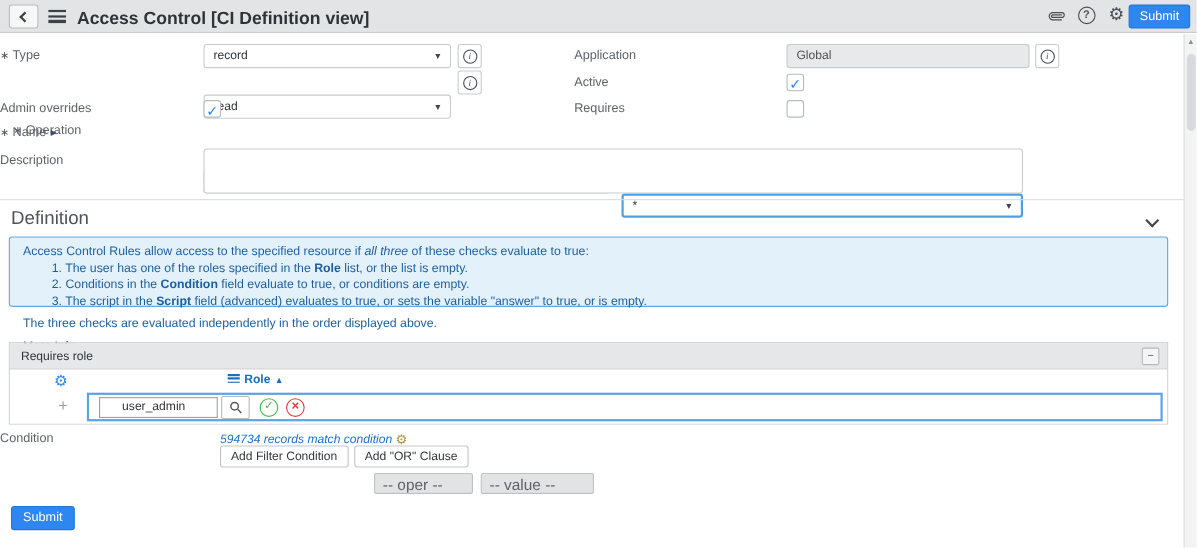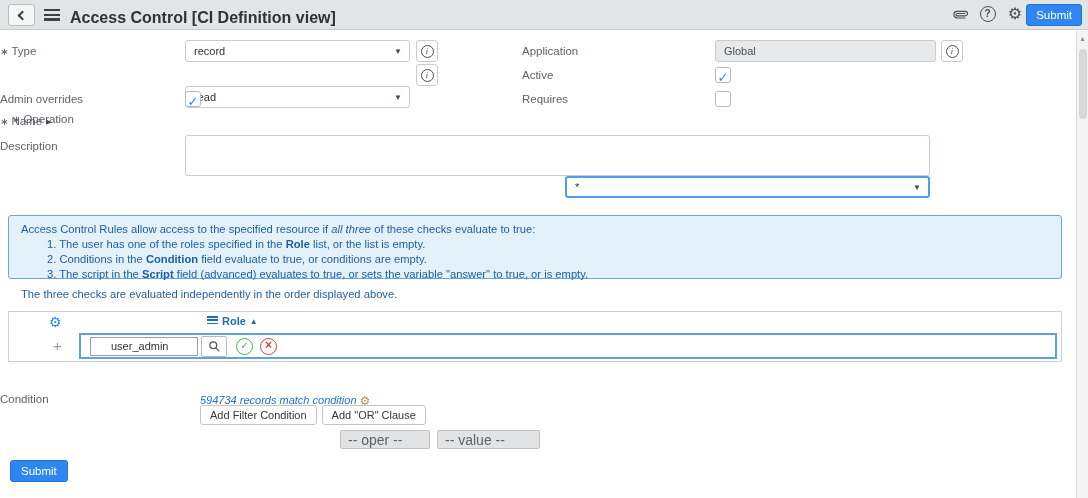--- a/index.html
+++ b/index.html
@@ -145,31 +145,39 @@
     <div class="abs flabel" style="left:522px;top:58px;width:178px;">Requires</div>
     <div class="abs cb" style="left:715px;top:61px;"></div>
 
     <div class="abs flabel" style="left:0;top:80px;width:178px;"><span class="mand">∗</span><span>Name</span><span class="deparrow">▶</span></div>
     <div class="abs sel" style="left:185px;top:80px;width:370px;"><span>Sys Audit [sys_audit]</span><span class="car">▼</span></div>
     <div class="abs sel focus" style="left:565px;top:80px;width:365px;"><span>*</span><span class="car">▼</span></div>
 
     <div class="abs flabel" style="left:0;top:105px;width:178px;">Description</div>
     <textarea class="abs ta" style="left: 185px; top: 105px; width: 745px; height: 41px;"></textarea>
 
+    <div class="abs sect" style="left:0;top:151px;width:1076px;height:32px;">
+      <div class="sect-title">Definition</div>
+      <div class="sect-chev"></div>
+    </div>
 
     <div class="abs infobox" style="left:8px;top:185px;width:1054px;height:64px;">
       <div><span>Access Control Rules allow access to the specified resource if </span><em>all three</em><span> of these checks evaluate to true:</span></div>
       <div class="rule"><span>1.</span> <span>The user has one of the roles specified in the </span><b>Role</b><span> list, or the list is empty.</span></div>
       <div class="rule"><span>2.</span> <span>Conditions in the </span><b>Condition</b><span> field evaluate to true, or conditions are empty.</span></div>
       <div class="rule"><span>3.</span> <span>The script in the </span><b>Script</b><span> field (advanced) evaluates to true, or sets the variable "answer" to true, or is empty.</span></div>
       <div class="ftr">The three checks are evaluated independently in the order displayed above.</div>
       <a class="mi">More Info</a>
     </div>
 
     <div class="abs panel" style="left:8px;top:281px;width:1054px;">
+      <div class="panel-hdr">
+        <div class="ttl">Requires role</div>
+        <div class="minbox">−</div>
+      </div>
       <div class="colhead">
         <span class="bluegear">⚙</span>
         <div class="rolehead">
           <span class="mini-burger">
               <i></i>
               <i></i>
               <i></i>
             </span>
           <span class="txt">Role</span>
           <span class="sort">▲</span>

